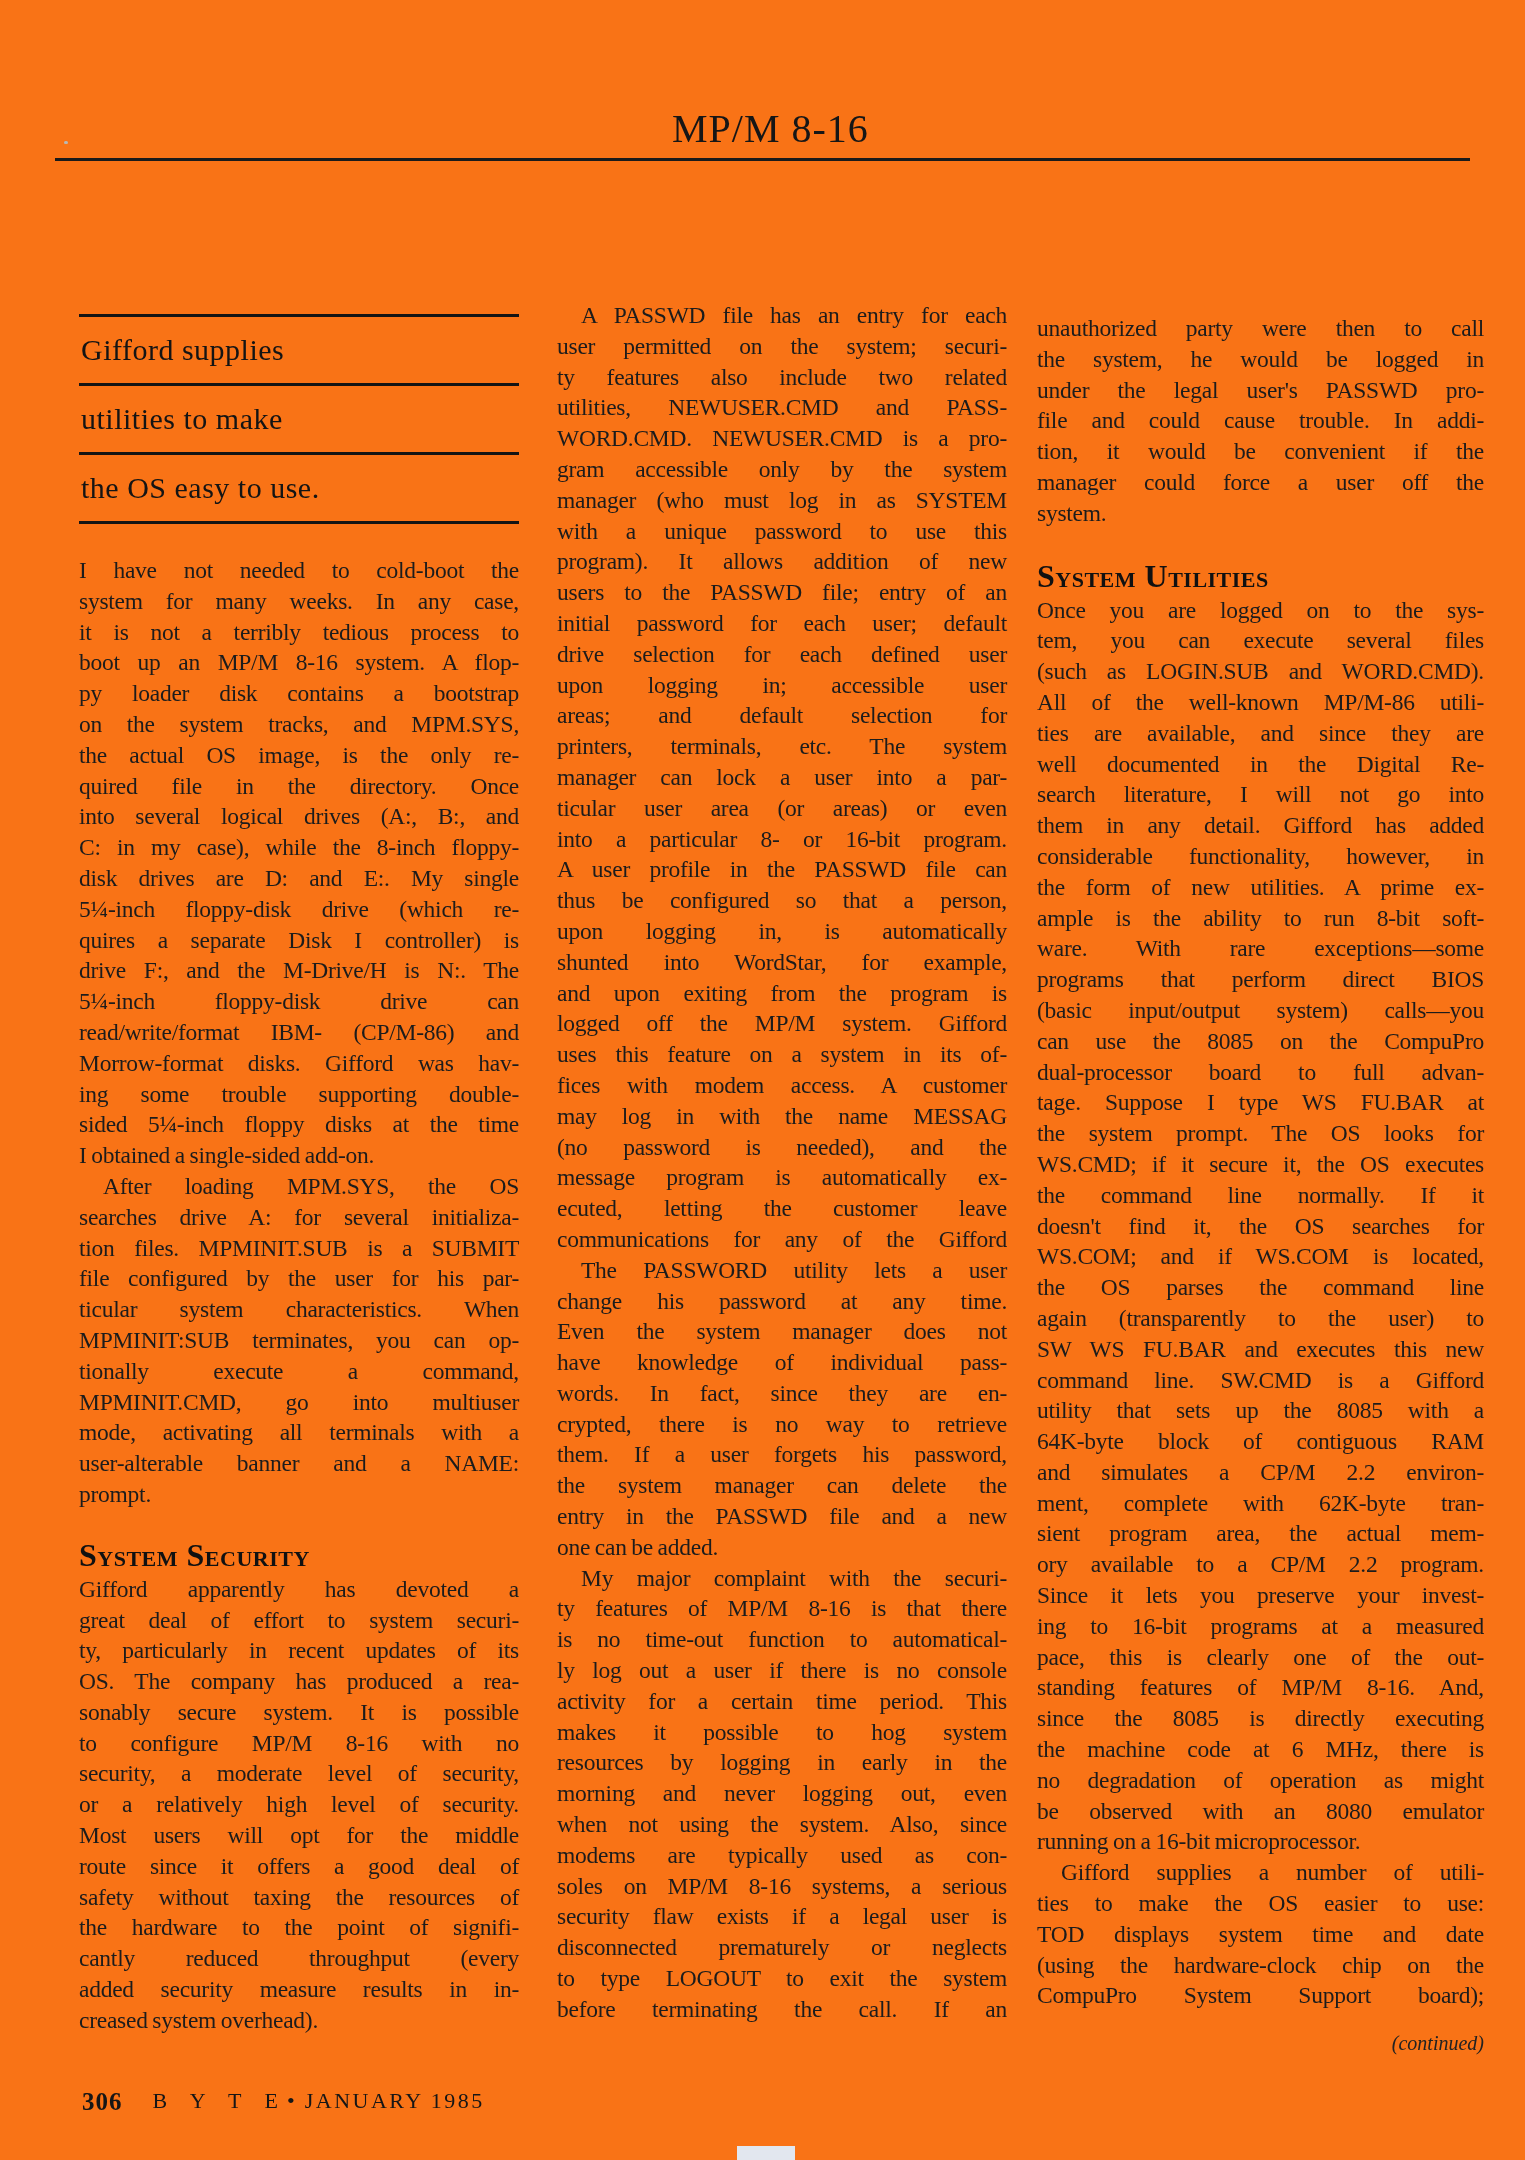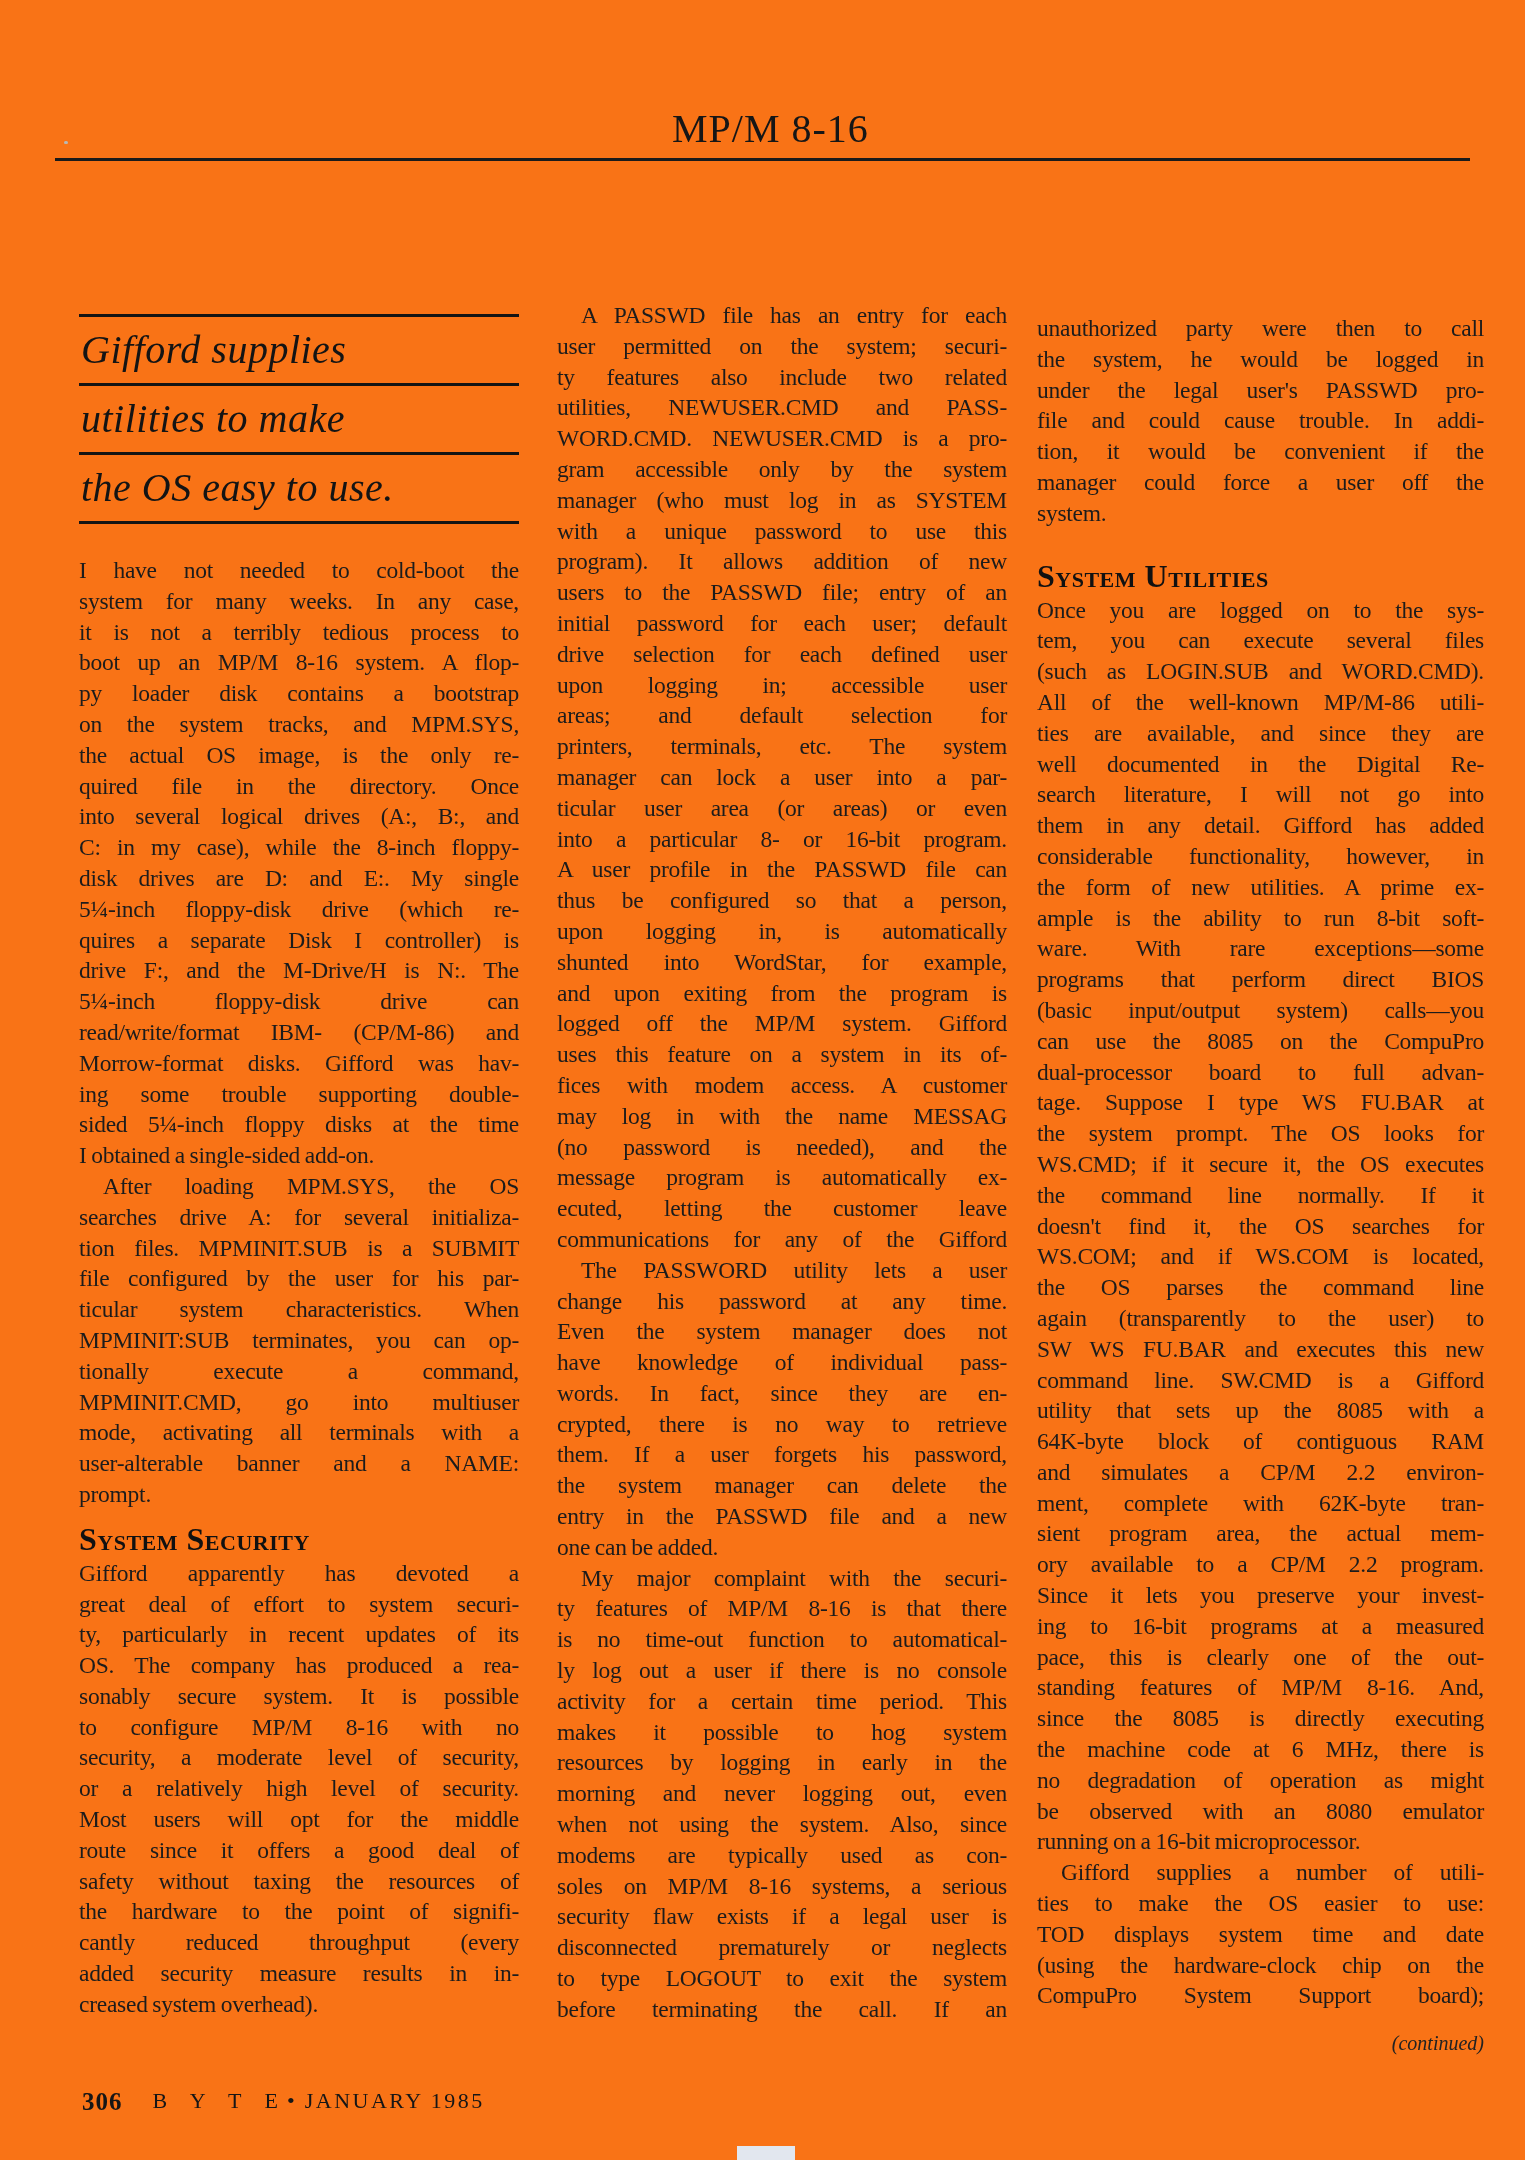--- a/index.html
+++ b/index.html
@@ -17,42 +17,42 @@
   }
   .top-rule{
     position:absolute;left:55px;top:158px;width:1415px;height:3px;background:#1a1a1a;
   }
   .pullquote{
     position:absolute;left:79px;top:314px;width:440px;
     border-bottom:3px solid #141414;
   }
   .pq-row{border-top:3px solid #141414;height:66px;display:flex;align-items:center;}
   .pq-text{
-    font-style:italic;font-size:40px;line-height:1;padding-left:2px;color:#141414;
+    font-size:30px;line-height:1;padding-left:2px;color:#141414;
     letter-spacing:0.5px;white-space:nowrap;
   }
   .col{position:absolute;}
   .col-left{left:79px;top:555px;width:440px;}
   .col-middle{left:557px;top:300px;width:450px;}
   .col-right{left:1037px;top:313px;width:447px;}
   .line{
     display:block;width:100%;
     font-size:23.5px;line-height:30.8px;
     letter-spacing:-0.25px;word-spacing:-1px;
     white-space:nowrap;
     text-align:justify;text-align-last:justify;
   }
   .line.last{text-align-last:left;}
   .line.indent{text-indent:24px;}
   .heading{
     font-weight:bold;font-variant:small-caps;
     font-size:32px;line-height:38px;letter-spacing:0.5px;color:#111;
     white-space:nowrap;
   }
-  .col-left .heading{margin-top:10px;}
+  .col-left .heading{margin-top:26px;}
   .col-right .heading{margin-top:28px;}
   .continued{
     position:absolute;left:1037px;top:2032px;width:447px;
     text-align:right;font-style:italic;font-size:20px;color:#222;
   }
   .footer{
     position:absolute;left:82px;top:2088px;
     display:flex;align-items:flex-start;white-space:nowrap;color:#161616;
   }
   .page-number{font-weight:bold;font-size:25px;letter-spacing:1px;}

